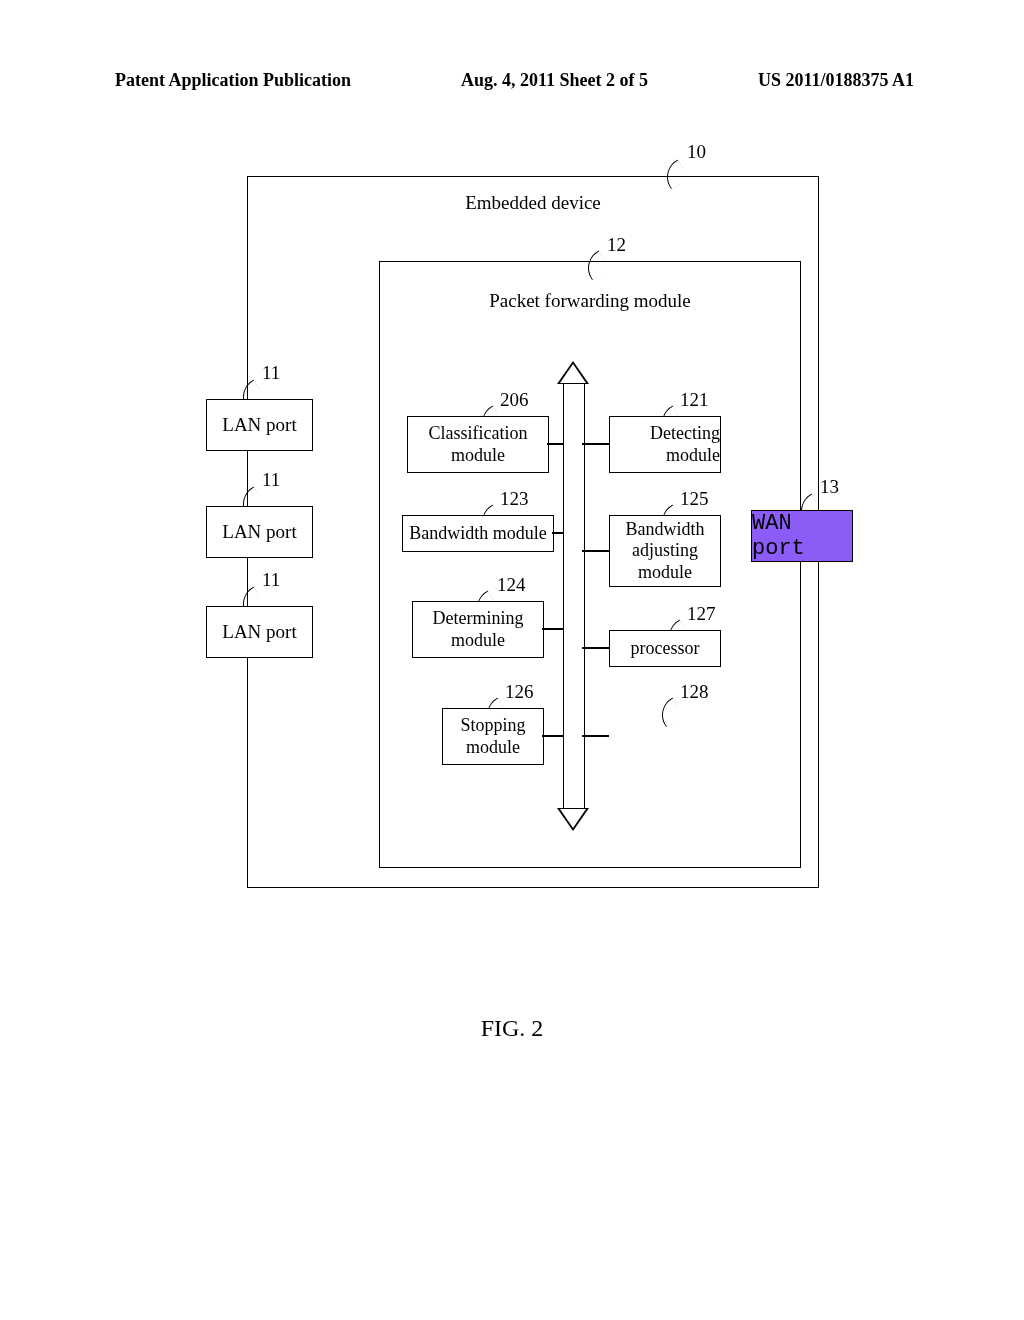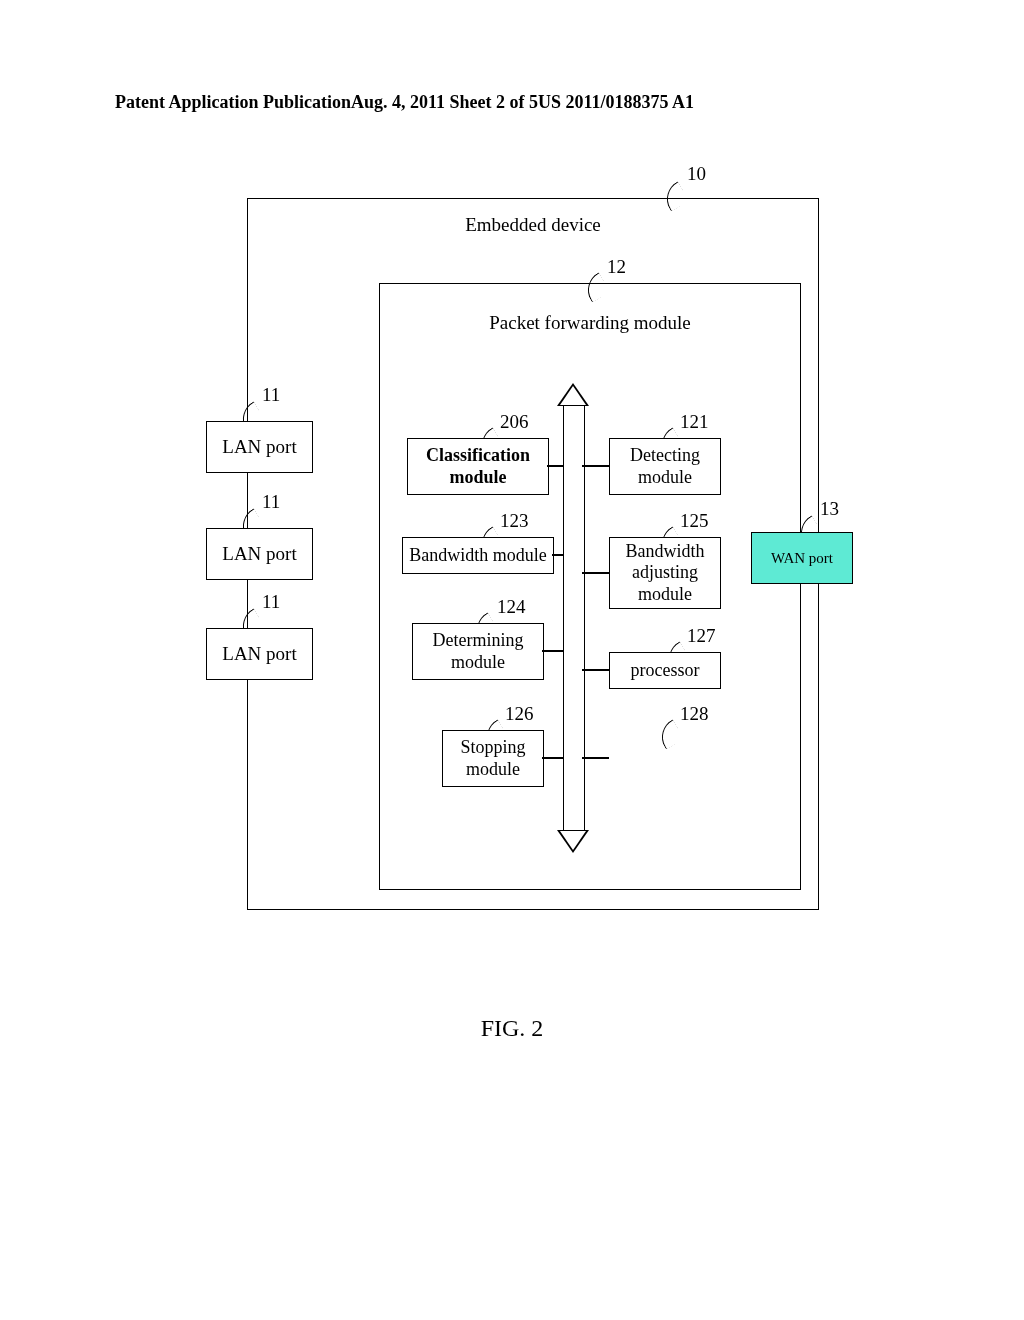--- a/index.html
+++ b/index.html
@@ -6,21 +6,22 @@
       font-family: "Times New Roman", serif;
       margin: 0;
       padding: 0;
       background: white;
       width: 1024px;
       height: 1320px;
       position: relative;
     }
     .header {
       display: flex;
-      padding: 92px 110px 20px 115px;
+      justify-content: space-between;
+      padding: 70px 110px 20px 115px;
       font-weight: bold;
       font-size: 18px;
     }
     .diagram-container {
       position: relative;
       width: 700px;
       height: 745px;
       margin: 30px auto 0;
     }
     .embedded-box {
@@ -63,27 +64,28 @@
       align-items: center;
       justify-content: center;
       font-size: 19px;
       left: 44px;
     }
     .wan-port {
       position: absolute;
       width: 100px;
       height: 50px;
       border: 1.5px solid black;
-      background: #5eead4;
+      background: #8b5cf6;
       display: flex;
       align-items: center;
       justify-content: center;
-      font-size: 15px;
+      font-size: 22px;
       left: 589px;
       top: 369px;
+      font-family: Liberation Mono, monospace;
     }
     .module-box {
       position: absolute;
       border: 1.5px solid black;
       background: white;
       display: flex;
       align-items: center;
       justify-content: center;
       flex-direction: column;
       font-size: 18px;
@@ -216,41 +218,41 @@
   <span class="ref-label" style="left:100px; top:428px;">11</span>
   <div class="ref-curve" style="left:78px; top:449px;"></div>
   <div class="lan-port" style="top:465px;">LAN port</div>
 
   <span class="ref-label" style="left:658px; top:335px;">13</span>
   <div class="ref-curve" style="left:636px; top:356px;"></div>
   <div class="wan-port">WAN port</div>
 
   <span class="ref-label" style="left:338px; top:248px;">206</span>
   <div class="ref-curve" style="left:317px; top:268px;"></div>
-  <div class="module-box" style="left:245px; top:275px; width:140px; height:55px;font-weight:bold;">Classification module</div>
+  <div class="module-box" style="left:245px; top:275px; width:140px; height:55px;">Classification module</div>
   <div class="connector" style="left:385px; top:302px; width:17px;"></div>
 
   <span class="ref-label" style="left:338px; top:347px;">123</span>
   <div class="ref-curve" style="left:317px; top:367px;"></div>
   <div class="module-box" style="left:240px; top:374px; width:150px; height:35px;">Bandwidth module</div>
   <div class="connector" style="left:390px; top:391px; width:12px;"></div>
 
   <span class="ref-label" style="left:335px; top:433px;">124</span>
   <div class="ref-curve" style="left:312px; top:453px;"></div>
   <div class="module-box" style="left:250px; top:460px; width:130px; height:55px;">Determining module</div>
   <div class="connector" style="left:380px; top:487px; width:22px;"></div>
 
   <span class="ref-label" style="left:343px; top:540px;">126</span>
   <div class="ref-curve" style="left:322px; top:560px;"></div>
   <div class="module-box" style="left:280px; top:567px; width:100px; height:55px;">Stopping module</div>
   <div class="connector" style="left:380px; top:594px; width:22px;"></div>
 
   <span class="ref-label" style="left:518px; top:248px;">121</span>
   <div class="ref-curve" style="left:497px; top:268px;"></div>
-  <div class="module-box" style="left:447px; top:275px; width:110px; height:55px;">Detecting module</div>
+  <div class="module-box" style="left:447px; top:275px; width:110px; height:55px;text-align:right;">Detecting module</div>
   <div class="connector" style="left:420px; top:302px; width:27px;"></div>
 
   <span class="ref-label" style="left:518px; top:347px;">125</span>
   <div class="ref-curve" style="left:497px; top:367px;"></div>
   <div class="module-box" style="left:447px; top:374px; width:110px; height:70px;">
     <span>Bandwidth</span>
     <span>adjusting</span>
     <span>module</span>
   </div>
   <div class="connector" style="left:420px; top:409px; width:27px;"></div>

